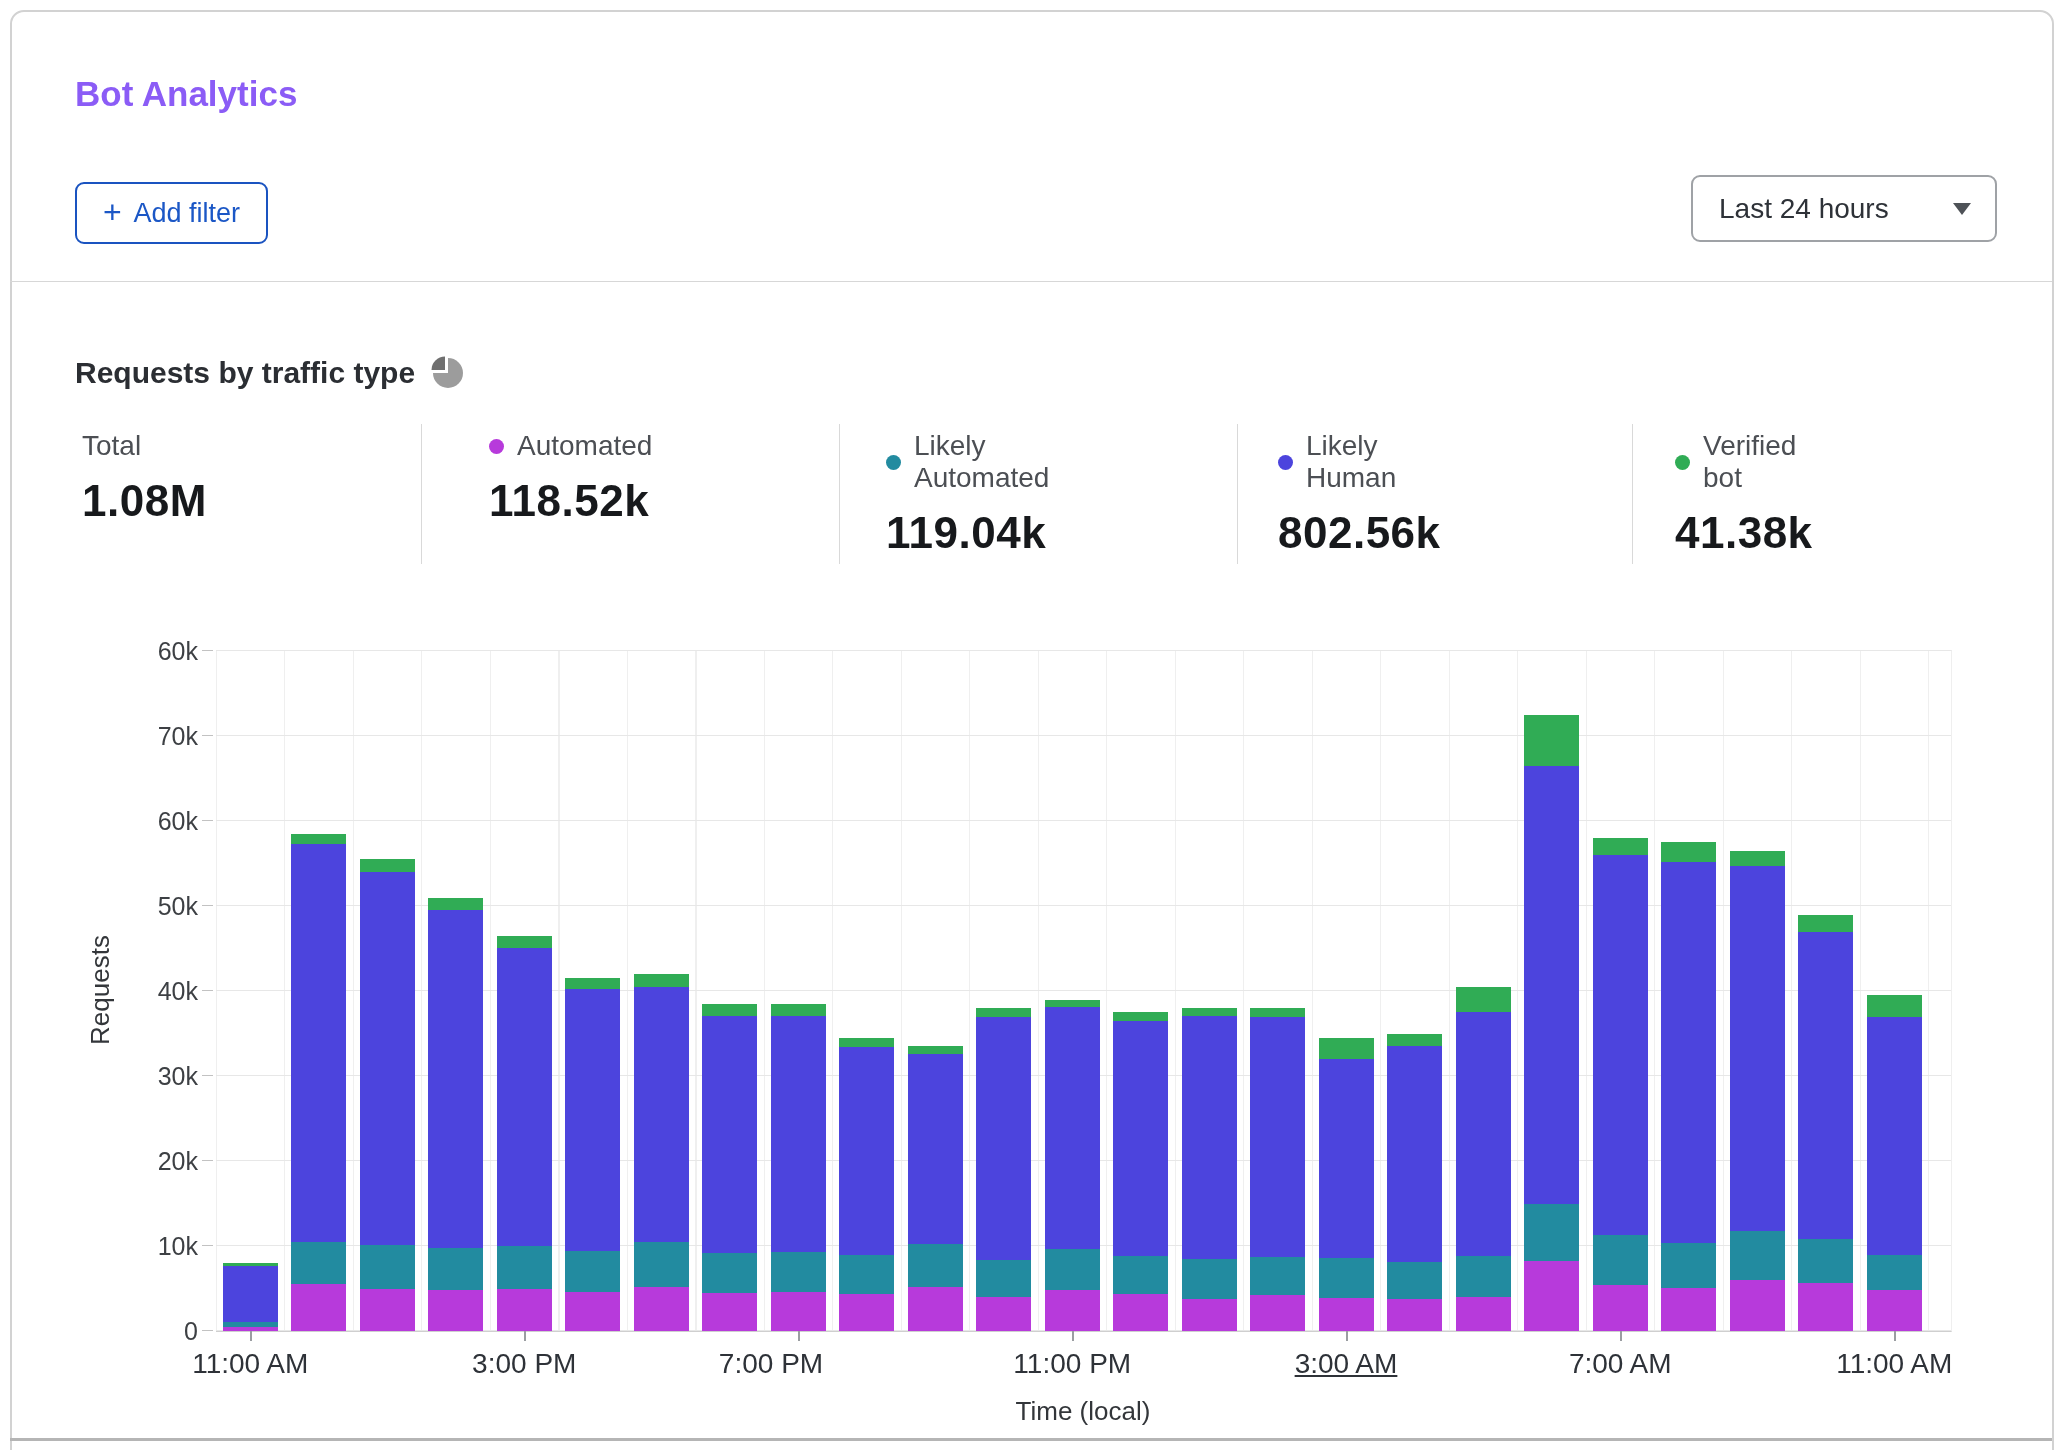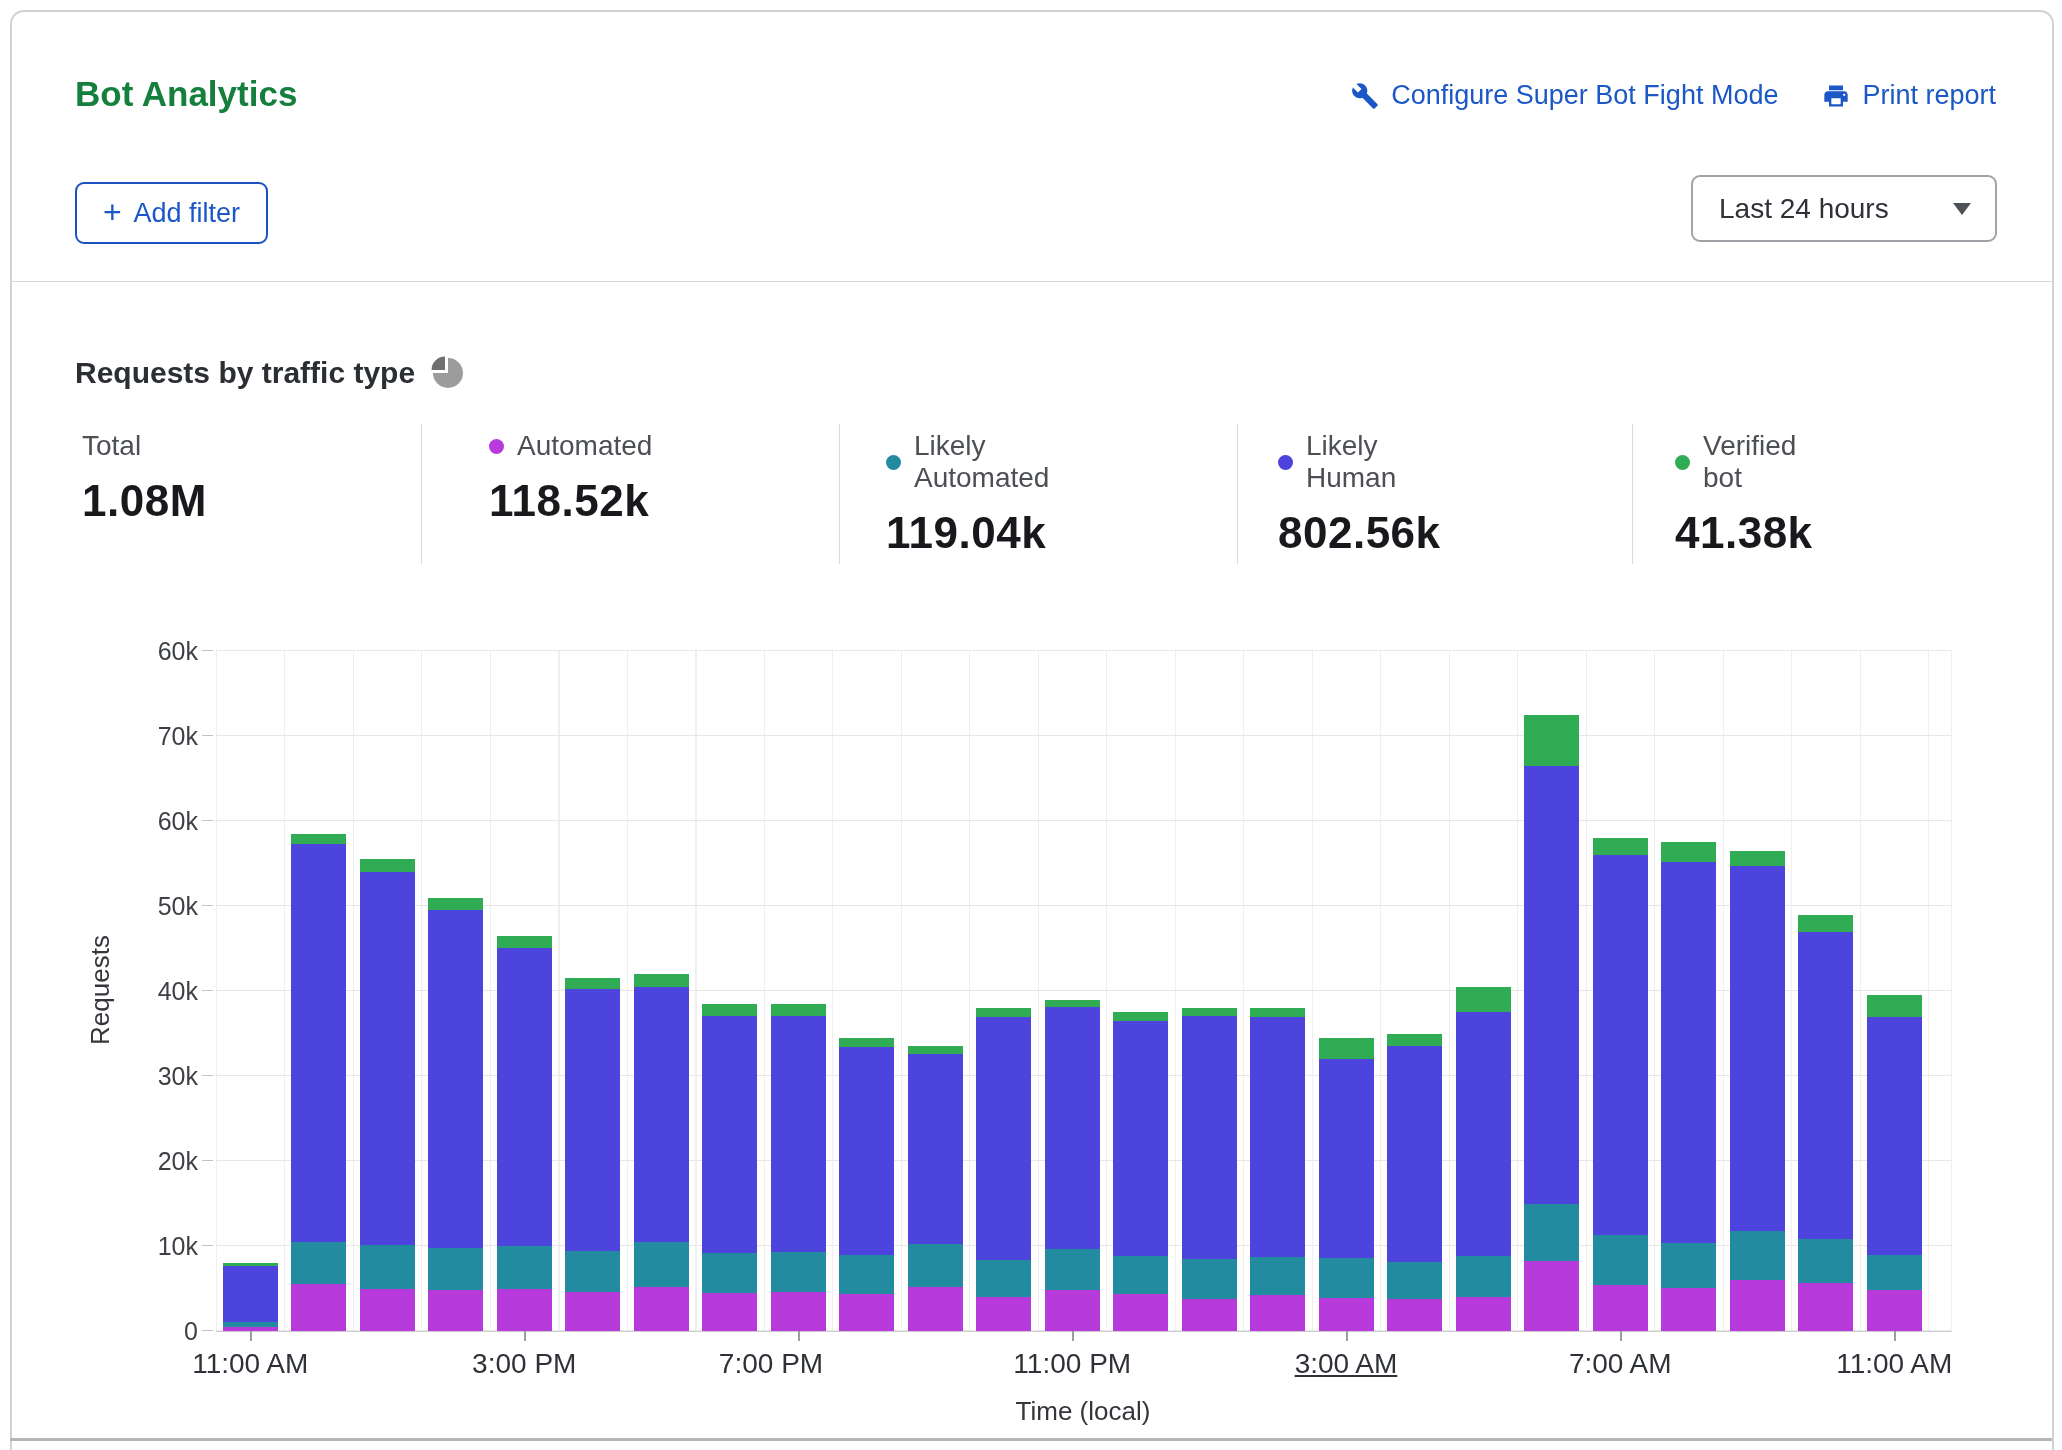--- a/index.html
+++ b/index.html
@@ -5,21 +5,21 @@
   html,body{margin:0;padding:0;background:#fff;}
   #app{
     position:relative;width:2062px;height:1450px;background:#ffffff;
     font-family:"Liberation Sans", sans-serif;color:#333;overflow:hidden;
   }
   .card{
     position:absolute;left:10px;top:10px;width:2040px;height:1500px;
     border:2px solid #d2d2d2;border-radius:14px;background:#fff;
   }
   .page-title{
-    position:absolute;left:75px;top:74px;font-size:35px;font-weight:700;color:#15803d;
+    position:absolute;left:75px;top:74px;font-size:35px;font-weight:700;color:#8b5cf6;
   }
   .top-links{
     position:absolute;top:80px;right:66px;display:flex;align-items:center;gap:44px;
   }
   .link{
     display:flex;align-items:center;gap:12px;color:#1b57c6;font-size:27px;cursor:pointer;white-space:nowrap;
   }
   .link svg{display:block;}
   .add-filter-btn{
     position:absolute;left:75px;top:182px;width:193px;height:62px;
@@ -85,38 +85,20 @@
   .bottom-line{position:absolute;left:10px;top:1438px;width:2042px;height:3px;background:#b5b5b5;}
 </style>
 </head>
 <body>
 
 <div id="app">
   <div class="card"></div>
 
   <div class="page-title">Bot Analytics</div>
 
-  <div class="top-links">
-    <div class="link">
-      <span>
-        <svg width="28" height="28" viewBox="0 0 24 24" fill="#1b57c6">
-            <path d="M22.7 19l-9.1-9.1c.9-2.3.4-5-1.5-6.9-2-2-5-2.4-7.4-1.3L9 6 6 9 1.6 4.7C.4 7.1.9 10.1 2.9 12.1c1.9 1.9 4.6 2.4 6.9 1.5l9.1 9.1c.4.4 1 .4 1.4 0l2.3-2.3c.5-.4.5-1.1.1-1.4z"></path>
-          </svg>
-      </span>
-      <span>Configure Super Bot Fight Mode</span>
-    </div>
-    <div class="link">
-      <span>
-        <svg width="28" height="28" viewBox="0 0 24 24" fill="#1b57c6">
-            <path d="M19 8H5c-1.66 0-3 1.34-3 3v6h4v4h12v-4h4v-6c0-1.66-1.34-3-3-3zm-3 11H8v-5h8v5zm3-7c-.55 0-1-.45-1-1s.45-1 1-1 1 .45 1 1-.45 1-1 1zm-1-9H6v4h12V3z"></path>
-          </svg>
-      </span>
-      <span>Print report</span>
-    </div>
-  </div>
 
   <button class="add-filter-btn">
     <span class="plus">+</span>
     <span>Add filter</span>
   </button>
 
   <div class="time-select">
     <span>Last 24 hours</span>
     <span class="caret"></span>
   </div>

